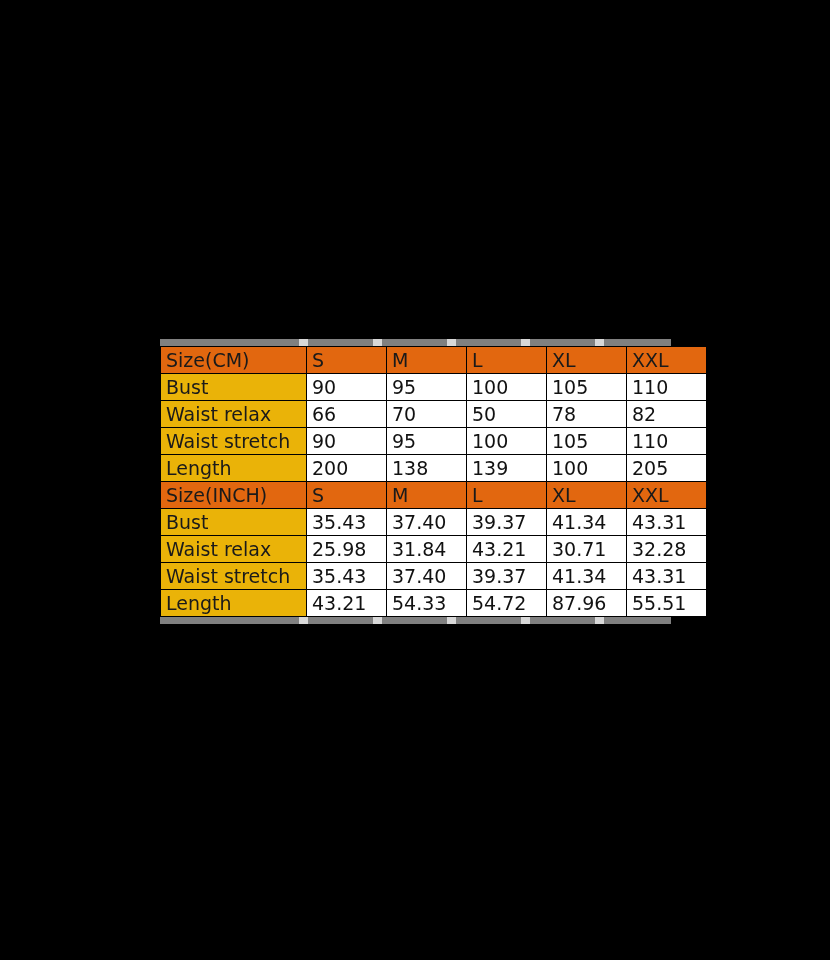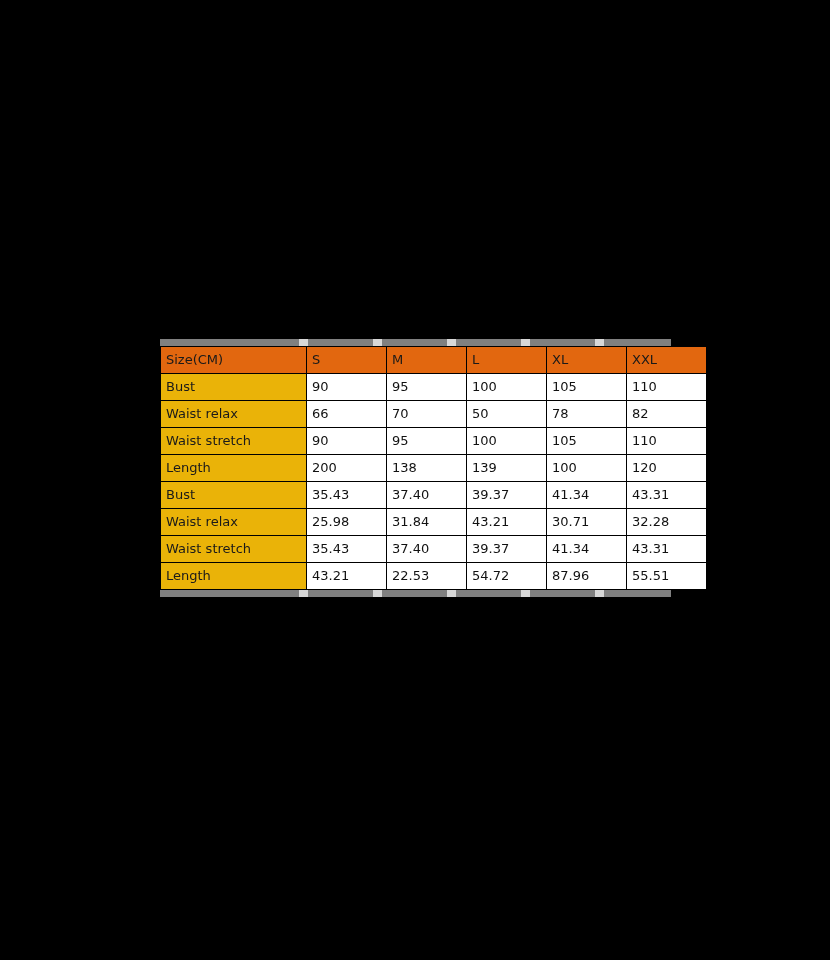--- a/index.html
+++ b/index.html
@@ -43,21 +43,21 @@
     border-collapse: collapse;
     table-layout: fixed;
     width: 511px;
     background: #ffffff;
   }
 
   table.size-table td {
     border: 1px solid #000000;
     height: 26px;
     padding: 0 0 0 5px;
-    font-size: 13px;
+    font-size: 19px;
     line-height: 26px;
     color: #111111;
     background: #ffffff;
     white-space: nowrap;
     overflow: hidden;
   }
 
   
   table.size-table td.label-cell {
     width: 140px;
@@ -126,23 +126,31 @@
         <td class="val-cell">105</td>
         <td class="val-cell">110</td>
       </tr>
 
       <tr>
         <td class="label-cell">Length</td>
         <td class="val-cell">200</td>
         <td class="val-cell">138</td>
         <td class="val-cell">139</td>
         <td class="val-cell">100</td>
-        <td class="val-cell">120</td>
+        <td class="val-cell">205</td>
       </tr>
 
+      <tr class="section-header">
+        <td class="label-cell">Size(INCH)</td>
+        <td class="val-cell">S</td>
+        <td class="val-cell">M</td>
+        <td class="val-cell">L</td>
+        <td class="val-cell">XL</td>
+        <td class="val-cell">XXL</td>
+      </tr>
 
       <tr>
         <td class="label-cell">Bust</td>
         <td class="val-cell">35.43</td>
         <td class="val-cell">37.40</td>
         <td class="val-cell">39.37</td>
         <td class="val-cell">41.34</td>
         <td class="val-cell">43.31</td>
       </tr>
 
@@ -160,21 +168,21 @@
         <td class="val-cell">35.43</td>
         <td class="val-cell">37.40</td>
         <td class="val-cell">39.37</td>
         <td class="val-cell">41.34</td>
         <td class="val-cell">43.31</td>
       </tr>
 
       <tr>
         <td class="label-cell">Length</td>
         <td class="val-cell">43.21</td>
-        <td class="val-cell">22.53</td>
+        <td class="val-cell">54.33</td>
         <td class="val-cell">54.72</td>
         <td class="val-cell">87.96</td>
         <td class="val-cell">55.51</td>
       </tr>
 
     </tbody>
   </table>
 
   <div class="edge-band bottom">
     <span class="notch" style="left:139px;"></span>

